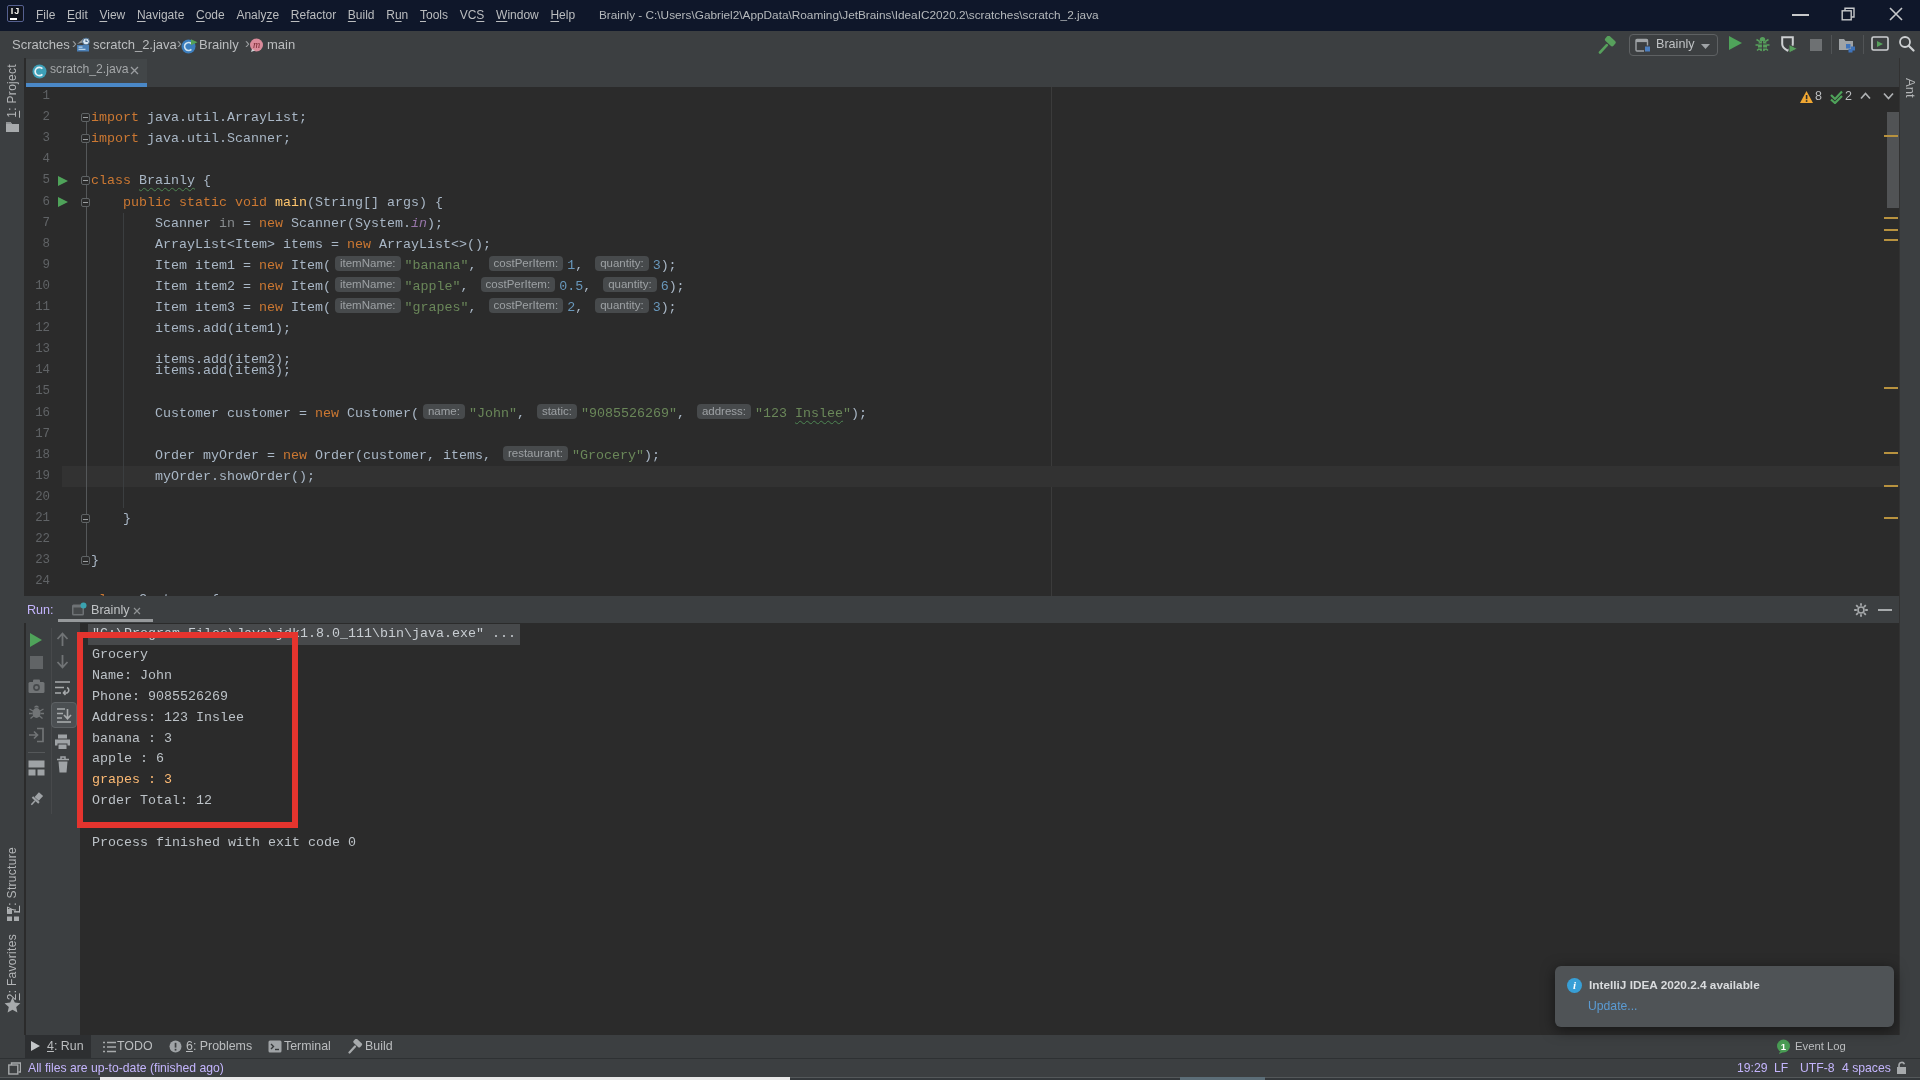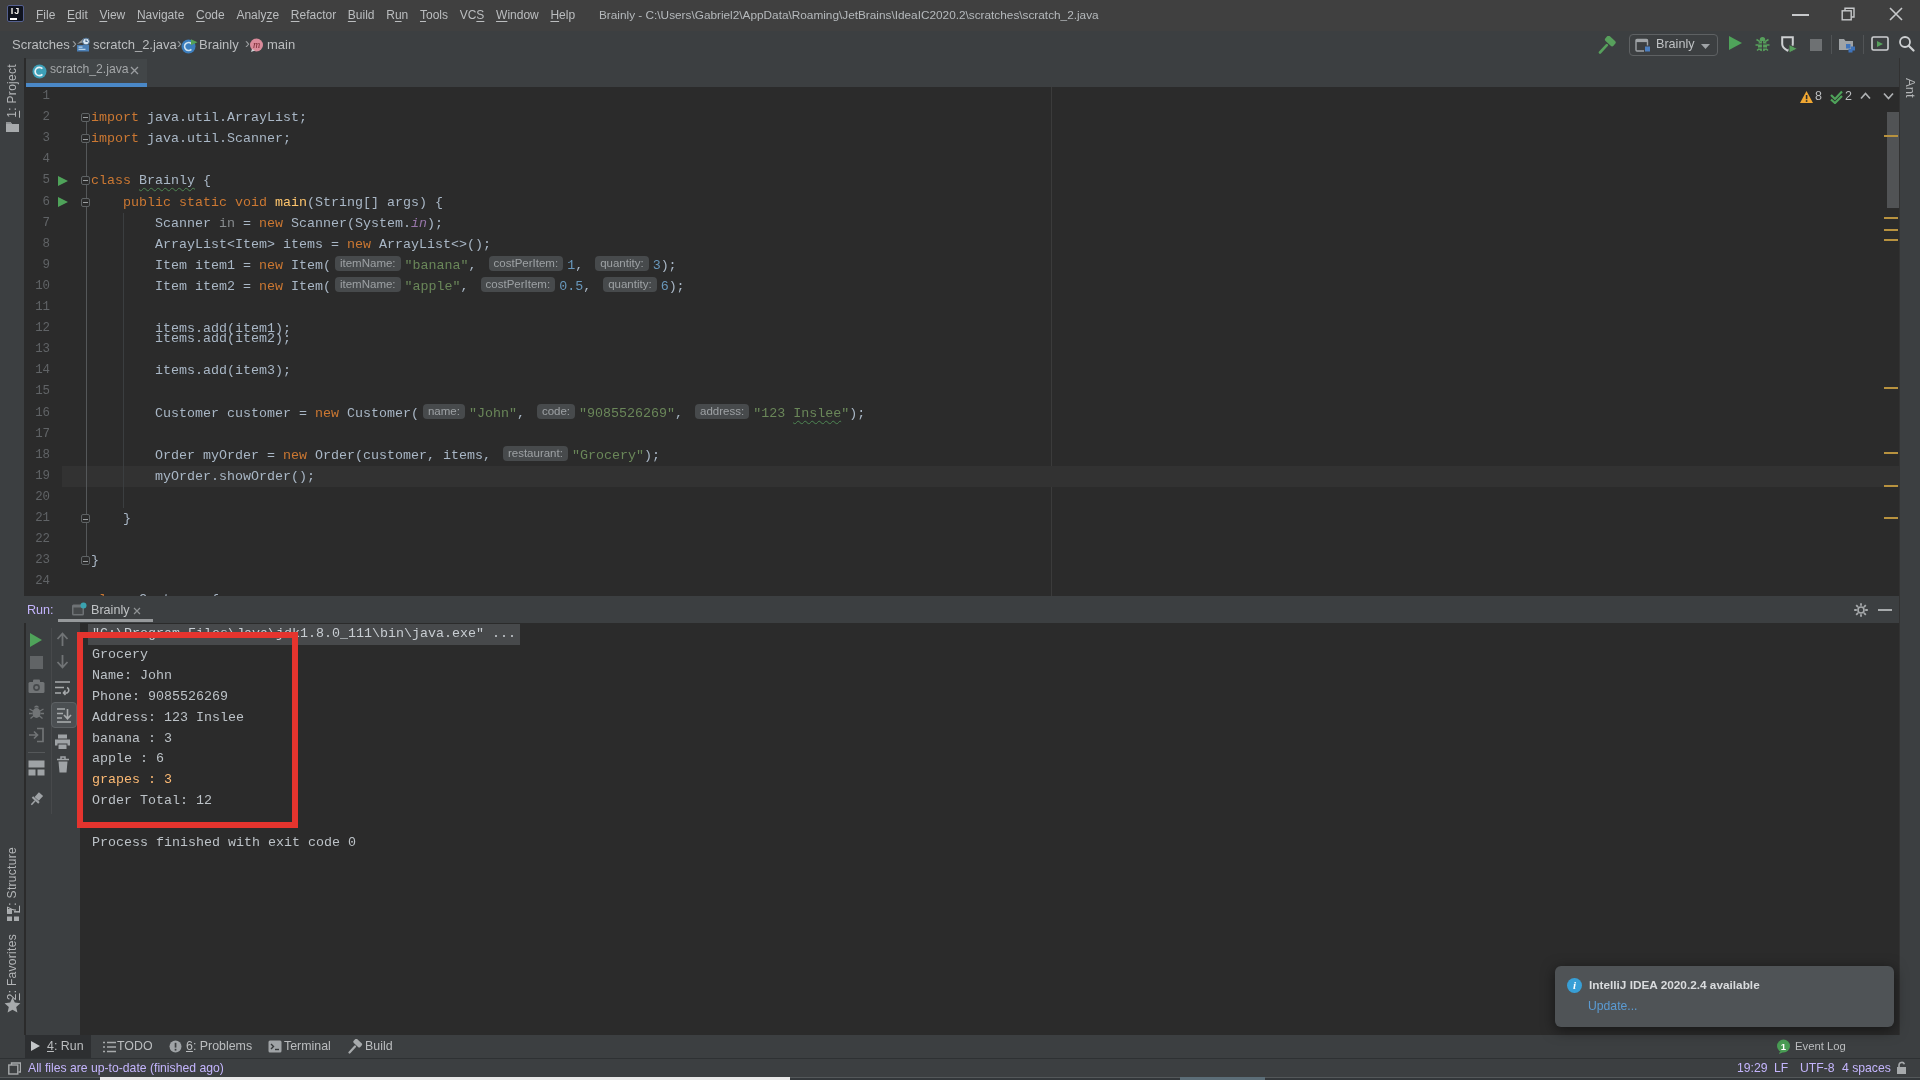--- a/index.html
+++ b/index.html
@@ -1,20 +1,20 @@
 <!DOCTYPE html>
 <html><head>
 <meta charset="utf-8">
 <style>
 *{margin:0;padding:0;box-sizing:border-box}
 html,body{width:1920px;height:1080px;overflow:hidden;background:#2b2b2b}
 body{font-family:"Liberation Sans",sans-serif;color:#bbbdbf;position:relative}
 .ab{position:absolute}
 
-#menubar{left:0;top:0;width:1920px;height:40px;background:#404040;border-bottom:3px solid #4d7c0f}
+#menubar{left:0;top:0;width:1920px;height:40px;background:#0f172a;border-bottom:3px solid #4d7c0f}
 .mi{display:inline-block;font-size:12px;line-height:30px;color:#bbbdbf}
 .mi u{text-decoration:underline;text-underline-offset:2px}
 #title{left:599px;top:0;line-height:30px;font-size:11.8px;color:#b5b9bc;white-space:pre}
 #navbar{left:0;top:31px;width:1920px;height:27px;background:#3c3f41}
 .crumb{font-size:13px;line-height:27px;color:#bbbdbf}
 .csep{color:#9a9da0;font-size:14.5px;margin:0 4px;font-family:"Liberation Mono",monospace}
 #tabstrip{left:26px;top:58px;width:1873px;height:29px;background:#3c3f41}
 #tab1{left:0;top:1px;width:121px;height:24px;background:#424648}
 #tabuline{left:0;top:25px;width:121px;height:4px;background:#4a88c7}
 
@@ -245,24 +245,25 @@
 <div class="ab" style="left:55px;top:469.2px;width:9px;height:9px;background:#2b2b2b;border:1px solid #5f6365;border-radius:2px"></div>
 <div class="ab" style="left:57px;top:474.2px;width:5px;height:1px;background:#9da0a2"></div>
 <div class="cl" style="top:20.1px"><span class="k">import</span> java.util.ArrayList;</div>
 <div class="cl" style="top:41.2px"><span class="k">import</span> java.util.Scanner;</div>
 <div class="cl" style="top:83.4px"><span class="k">class</span> <span class="wav">Brainly</span> {</div>
 <div class="cl" style="top:104.5px">    <span class="k">public</span> <span class="k">static</span> <span class="k">void</span> <span class="m">main</span>(String[] args) {</div>
 <div class="cl" style="top:125.6px">        Scanner <span class="dim">in</span> = <span class="k">new</span> Scanner(System.<span class="f">in</span>);</div>
 <div class="cl" style="top:146.7px">        ArrayList&lt;Item&gt; items = <span class="k">new</span> ArrayList&lt;&gt;();</div>
 <div class="cl" style="top:167.8px">        Item item1 = <span class="k">new</span> Item(<span class="h">itemName:</span><span class="s">"banana"</span>, <span class="h">costPerItem:</span><span class="n">1</span>, <span class="h">quantity:</span><span class="n">3</span>);</div>
 <div class="cl" style="top:188.9px">        Item item2 = <span class="k">new</span> Item(<span class="h">itemName:</span><span class="s">"apple"</span>, <span class="h">costPerItem:</span><span class="n">0.5</span>, <span class="h">quantity:</span><span class="n">6</span>);</div>
+<div class="cl" style="top:210.0px">        Item item3 = <span class="k">new</span> Item(<span class="h">itemName:</span><span class="s">"grapes"</span>, <span class="h">costPerItem:</span><span class="n">2</span>, <span class="h">quantity:</span><span class="n">3</span>);</div>
 <div class="cl" style="top:231.1px">        items.add(item1);</div>
-<div class="cl" style="top:241px">        items.add(item2);</div>
+<div class="cl" style="top:262px">        items.add(item2);</div>
 <div class="cl" style="top:273.3px">        items.add(item3);</div>
-<div class="cl" style="top:315.5px">        Customer customer = <span class="k">new</span> Customer(<span class="h">name:</span><span class="s">"John"</span>, <span class="h">code:</span><span class="s">"9085526269"</span>, <span class="h">address:</span><span class="s">"123 <span class="wav">Inslee</span>"</span>);</div>
+<div class="cl" style="top:315.5px">        Customer customer = <span class="k">new</span> Customer(<span class="h">name:</span><span class="s">"John"</span>, <span class="h">static:</span><span class="s">"9085526269"</span>, <span class="h">address:</span><span class="s">"123 <span class="wav">Inslee</span>"</span>);</div>
 <div class="cl" style="top:357.7px">        Order myOrder = <span class="k">new</span> Order(customer, items, <span class="h">restaurant:</span><span class="s">"Grocery"</span>);</div>
 <div class="cl" style="top:378.8px">        myOrder.showOrder();</div>
 <div class="cl" style="top:421.0px">    }</div>
 <div class="cl" style="top:463.2px">}</div>
 <div class="cl" style="top:502.0px"><span class="k">class</span> Customer {</div>
 <svg class="ab" style="left:1773px;top:3px" width="15" height="14" viewBox="0 0 15 14">
       <path d="M7.5 1 L14 13 L1 13 Z" fill="#f0a732"></path>
       <rect x="6.8" y="5" width="1.6" height="4.2" fill="#2b2b2b"></rect>
       <rect x="6.8" y="10.2" width="1.6" height="1.6" fill="#2b2b2b"></rect>
     </svg>

